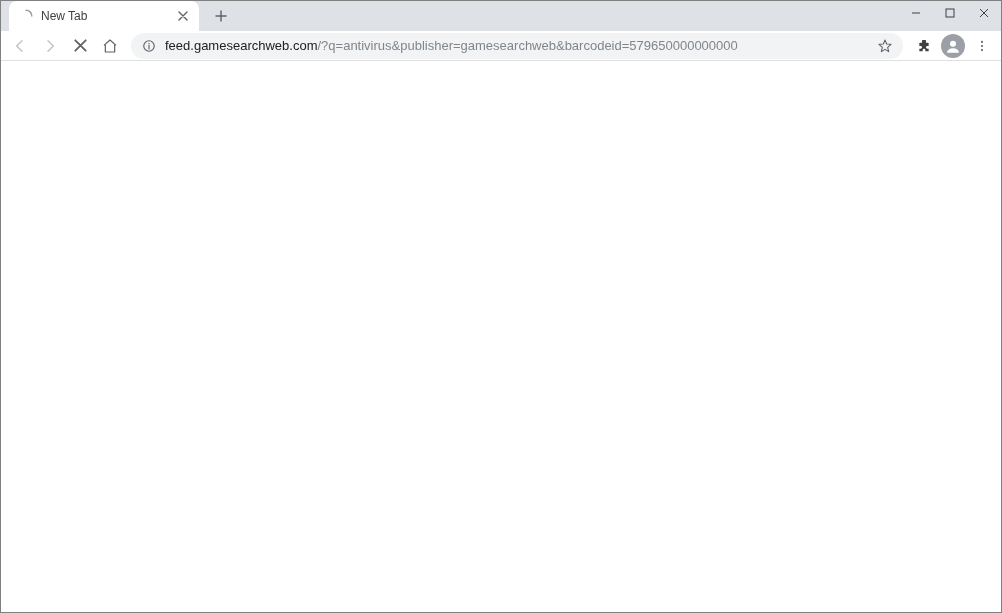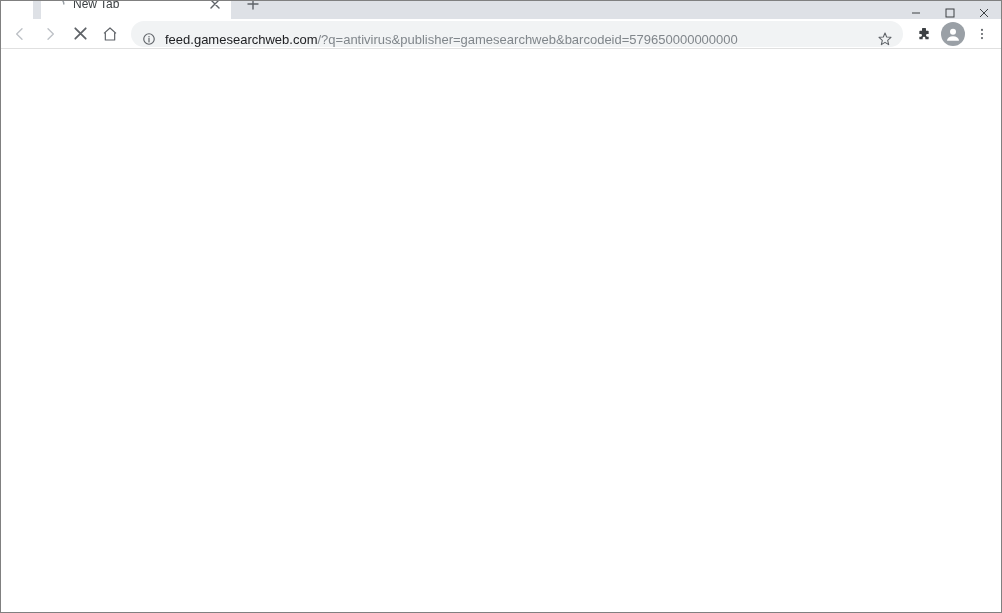--- a/index.html
+++ b/index.html
@@ -1,25 +1,24 @@
 <!DOCTYPE html>
 <html><head>
 <meta charset="utf-8">
 <style>
   * { box-sizing: border-box; margin: 0; padding: 0; }
   html, body { width: 1002px; height: 613px; overflow: hidden; font-family: "Segoe UI", Arial, sans-serif; }
   body { background: #ffffff; border: 1px solid #808080; }
 
   .titlebar {
-    height: 18px;
+    height: 30px;
     background: #dee1e6;
     display: flex;
     align-items: flex-end;
     position: relative;
-    margin-left: 32px;
   }
   .tabs-area {
     display: flex;
     align-items: flex-end;
     padding-left: 8px;
     height: 100%;
   }
   .tab {
     height: 30px;
     width: 190px;
@@ -81,21 +80,21 @@
     color: #5f6368; cursor: pointer; border-radius: 50%;
   }
   .nav-btn.disabled { color: #bdc1c6; cursor: default; }
 
   .omnibox {
     flex: 1;
     height: 26px;
     background: #f1f3f4;
     border-radius: 14px;
     display: flex;
-    align-items: flex-end;
+    align-items: center;
     padding: 0 10px;
     margin: 0 4px;
     font-size: 13px;
     color: #5f6368;
     overflow: hidden;
   }
   .omnibox .site-info-icon {
     width: 16px; height: 16px;
     display: inline-flex; align-items: center; justify-content: center;
     margin-right: 8px;

